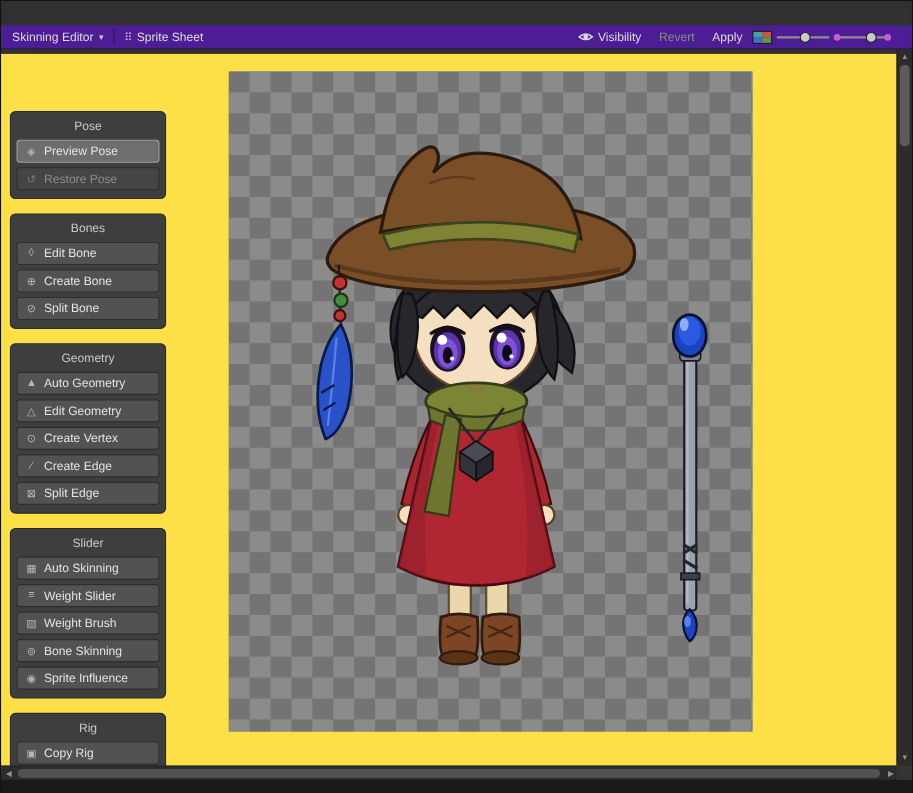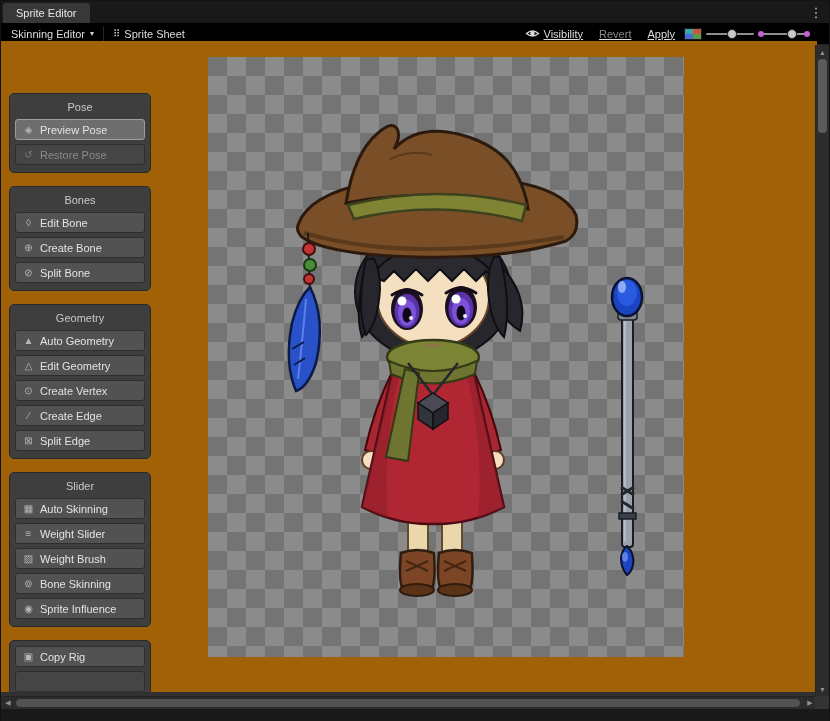--- a/index.html
+++ b/index.html
@@ -8,29 +8,29 @@
   .window{position:relative;width:830px;height:721px;background:#313131;border:1px solid #121212;}
 
   
   .tabbar{position:absolute;left:0;top:0;width:100%;height:22px;background:#191919;}
   .tab{position:absolute;left:2px;top:2px;height:20px;background:#383838;color:#e6e6e6;
        padding:0 13px;display:flex;align-items:center;border-radius:3px 3px 0 0;cursor:pointer;}
   .kebab{position:absolute;right:4px;top:2px;width:18px;height:18px;display:flex;align-items:center;
          justify-content:center;color:#cfcfcf;font-size:13px;cursor:pointer;}
 
   
-  .toolbar{position:absolute;left:0;top:22px;width:100%;height:22px;background:#000000;
+  .toolbar{position:absolute;left:0;top:22px;width:100%;height:22px;background:#4c1d95;
            border-bottom:1px solid #222;display:flex;align-items:center;padding:0 3px;}
   .tb-item{display:flex;align-items:center;gap:4px;padding:0 7px;height:20px;color:#dedede;
            cursor:pointer;white-space:nowrap;}
   .tb-item.disabled{color:#8a8a8a;cursor:default;}
   .caret{font-size:8px;margin-left:1px;color:#cfcfcf;}
   .tb-icon{color:#c8c8c8;font-size:10px;}
   .tb-sep{width:1px;height:15px;background:#262626;margin:0 2px;}
-  .tb-right{margin-left:auto;display:flex;align-items:center;gap:2px;padding-right:16px;text-decoration:underline;}
+  .tb-right{margin-left:auto;display:flex;align-items:center;gap:2px;padding-right:16px;}
   .swatch{width:18px;height:12px;display:grid;grid-template-columns:1fr 1fr;grid-template-rows:1fr 1fr;
           border:1px solid #1a1a1a;cursor:pointer;}
   .slider{position:relative;width:52px;height:14px;cursor:pointer;}
   .slider .track{position:absolute;left:2px;right:2px;top:6px;height:2px;background:#8f8f8f;border-radius:1px;}
   .slider .knob{position:absolute;top:2px;width:10px;height:10px;border-radius:50%;
                 background:#c9c9c9;border:1px solid #222;}
   .slider .cap{position:absolute;top:4px;width:6px;height:6px;border-radius:50%;}
 
   
   .sidebar{position:absolute;left:8px;top:52px;width:142px;display:flex;flex-direction:column;gap:13px;}
@@ -39,21 +39,21 @@
   .tool-btn{display:flex;align-items:center;gap:5px;width:100%;height:21px;margin-top:4px;
             background:#525252;border:1px solid #2e2e2e;border-radius:3px;color:#e3e3e3;
             font-size:11px;font-family:inherit;padding:0 6px;cursor:pointer;text-align:left;}
   .group button:first-of-type{margin-top:0;}
   .tool-btn .ticon{width:13px;color:#b5b5b5;font-size:10px;text-align:center;flex:0 0 13px;}
   .tool-btn.active{background:#6e6e6e;border-color:#9d9d9d;}
   .tool-btn.disabled{background:#454545;color:#8b8b8b;cursor:default;}
   .tool-btn.disabled .ticon{color:#7a7a7a;}
 
   
-  .canvas{position:absolute;left:0;top:40px;width:816px;height:651px;background:#a16207;overflow:hidden;}
+  .canvas{position:absolute;left:0;top:48px;width:816px;height:651px;background:#fde047;overflow:hidden;}
   .checker{position:absolute;left:207px;top:16px;width:476px;height:600px;background-color:#747474;
            background-image:conic-gradient(#8b8b8b 25%, #747474 0 50%, #8b8b8b 0 75%, #747474 0);
            background-size:38px 38px;cursor:grab;}
   .checker svg{position:absolute;left:0;top:0;}
 
   
   .vscroll{position:absolute;right:0;top:44px;width:14px;height:651px;background:#2c2c2c;border-left:1px solid #242424;}
   .sbarrow{position:absolute;display:flex;align-items:center;justify-content:center;color:#909090;
            font-size:7px;cursor:pointer;}
   .vscroll .up{left:0;top:1px;width:13px;height:12px;}
@@ -66,26 +66,20 @@
   .hscroll .thumb{position:absolute;left:15px;top:2px;width:784px;height:8px;background:#525252;
                   border-radius:4px;cursor:pointer;}
   .corner{position:absolute;right:0;top:695px;width:14px;height:13px;background:#343434;}
   .bottomstrip{position:absolute;left:0;top:708px;width:100%;height:13px;background:#191919;}
 </style>
 </head>
 <body>
 
 <div class="window">
 
-  <div class="tabbar">
-    <div class="tab">
-      <span>Sprite Editor</span>
-    </div>
-    <div class="kebab">⋮</div>
-  </div>
 
   <div class="toolbar">
     <div class="tb-item">
       <span>Skinning Editor</span>
       <span class="caret">▾</span>
     </div>
     <div class="tb-sep"></div>
     <div class="tb-item">
       <span class="tb-icon">⠿</span>
       <span>Sprite Sheet</span>
@@ -194,20 +188,21 @@
           <span class="ticon">⊚</span>
           <span>Bone Skinning</span>
         </button>
         <button class="tool-btn">
           <span class="ticon">◉</span>
           <span>Sprite Influence</span>
         </button>
       </div>
 
       <div class="group">
+        <div class="group-title">Rig</div>
         <button class="tool-btn">
           <span class="ticon">▣</span>
           <span>Copy Rig</span>
         </button>
         <button class="tool-btn disabled">
           
           
         </button>
       </div>
     </div>

